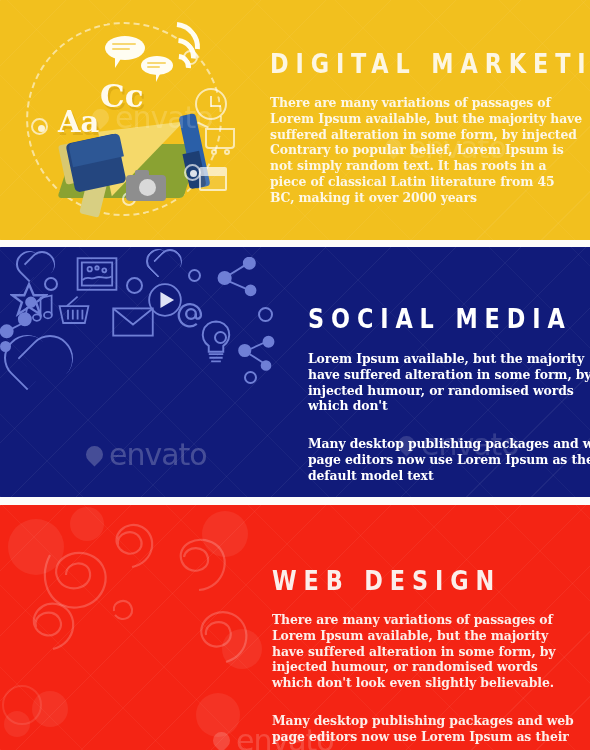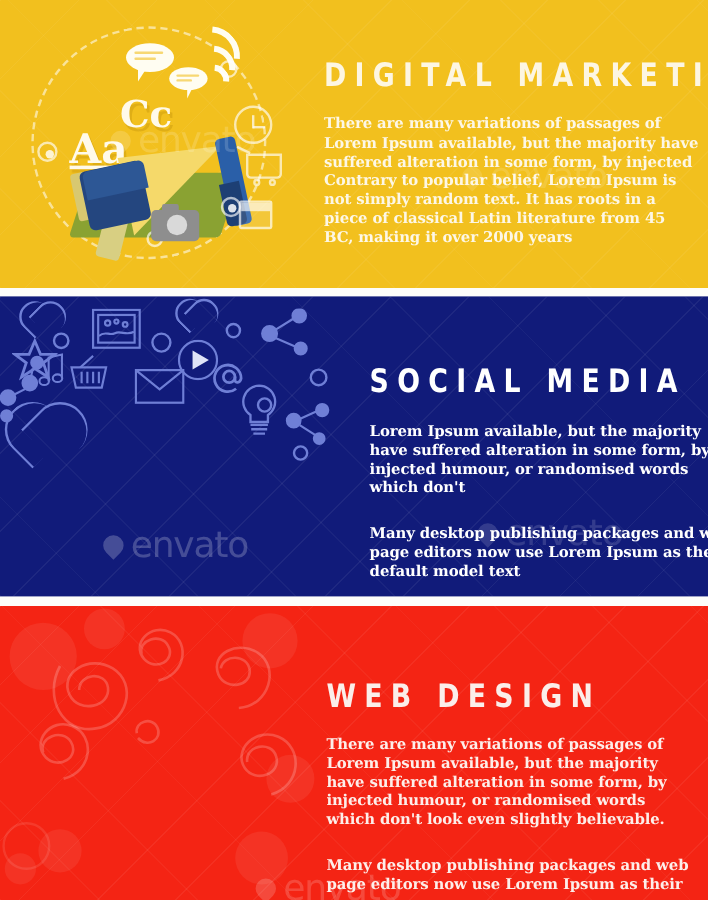--- a/index.html
+++ b/index.html
@@ -75,21 +75,21 @@
   .bub2::after{ left:15px; top:16px; border-width:10px 5px 0 0; border-color:#fffdf2 transparent transparent transparent; }
   .bubline{ position:absolute; height:1.6px; background:#f2c01e; opacity:.6; border-radius:1px;}
 
   .glyph{
     position:absolute; color:#fffaea;
     font-family:"DejaVu Serif","Liberation Serif",serif; font-weight:700;
     text-shadow:2px 3px 0 rgba(190,140,10,.35);
   }
   .gBb{ left:58px; top:55px;  font-size:34px; }
   .gCc{ left:100px; top:78px; font-size:31px; }
-  .gAa{ left:58px;  top:105px;font-size:34px;text-decoration:underline; }
+  .gAa{ left:58px;  top:105px;font-size:29px; }
 
   .mega-wrap{ position:absolute; left:58px; top:108px; width:160px; height:105px; }
   .mega-shadow{
     position:absolute; left:8px; top:36px; width:126px; height:54px;
     background:#8aa232; border-radius:4px; transform:skewX(-18deg);
   }
   .mega-cone{
     position:absolute; left:46px; top:14px; width:0; height:0;
     border-style:solid; border-width:8px 0 58px 86px;
     border-color:transparent transparent transparent #f5d96a;

